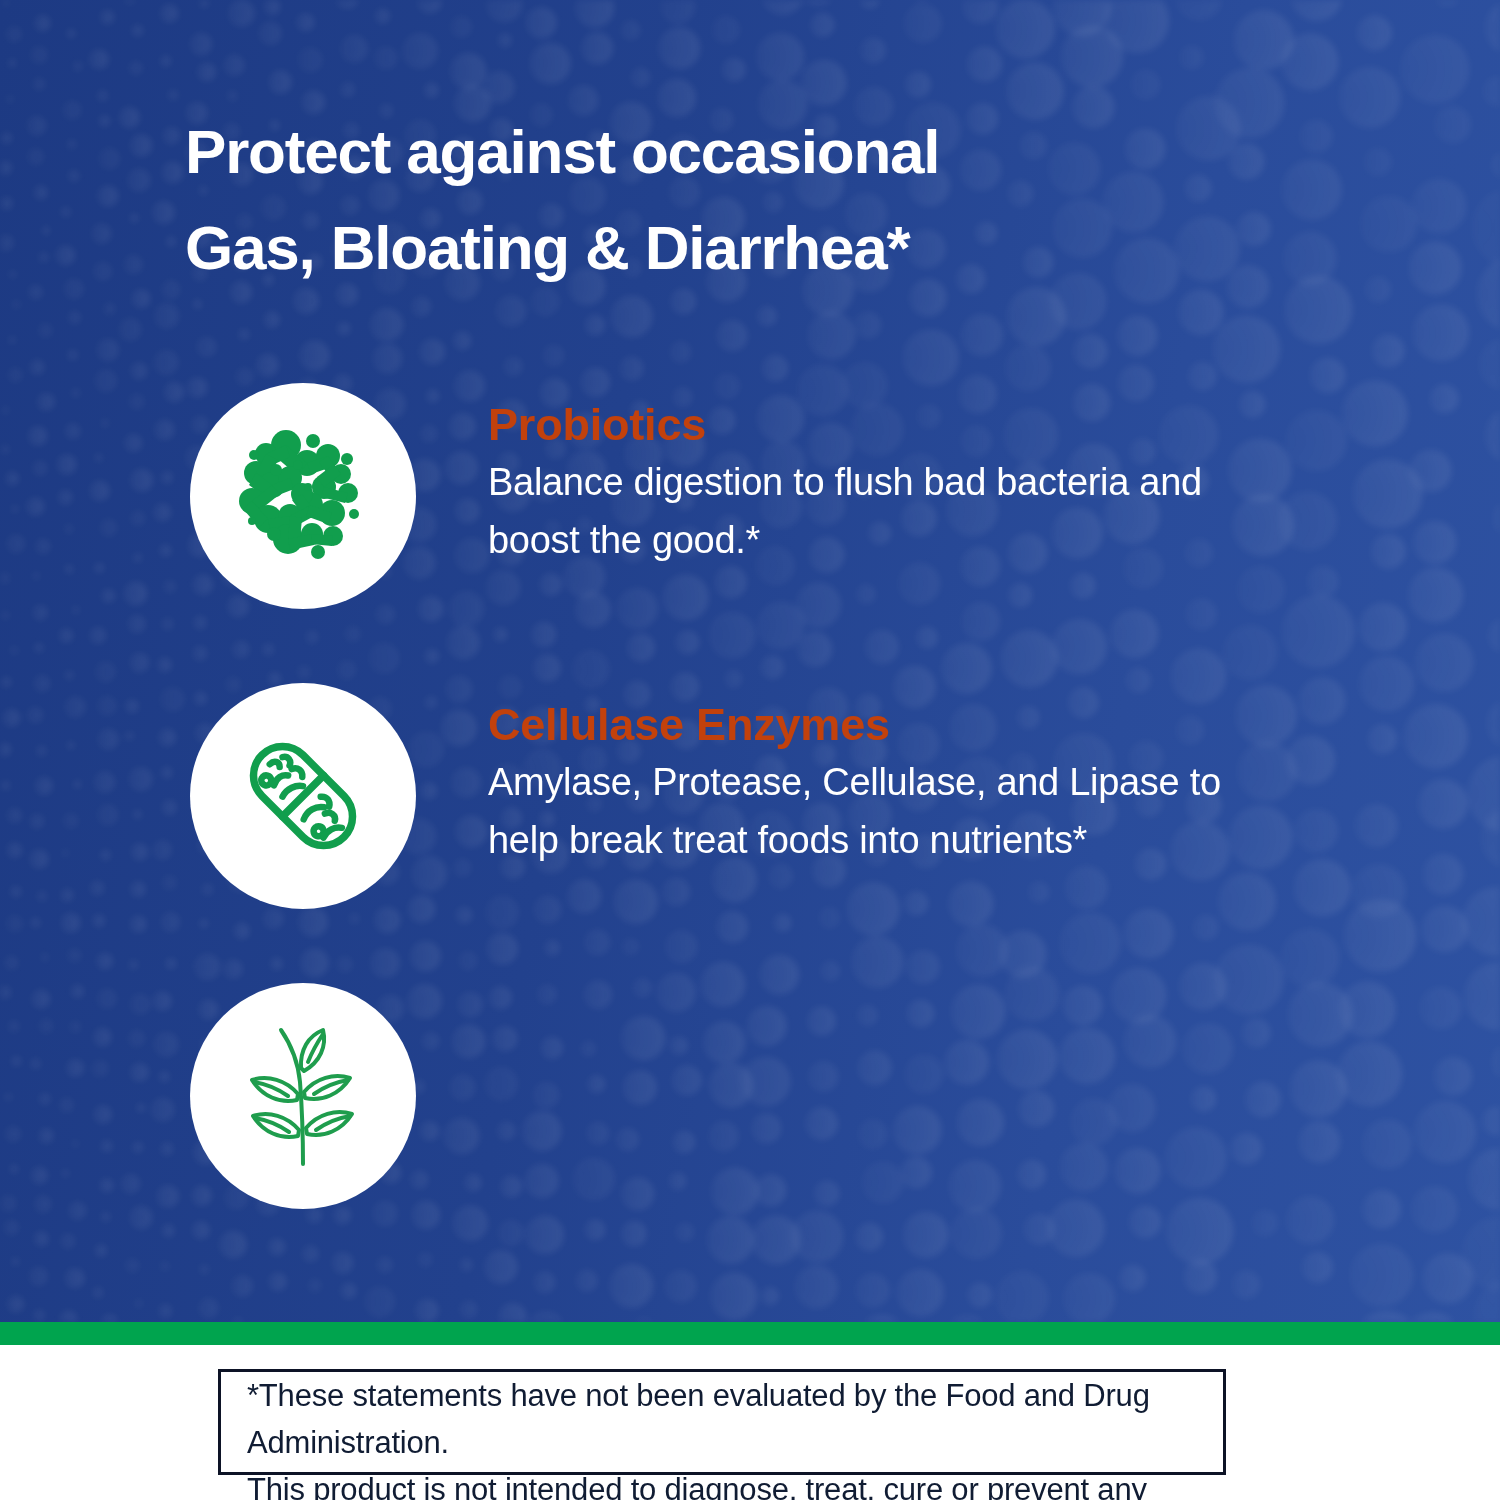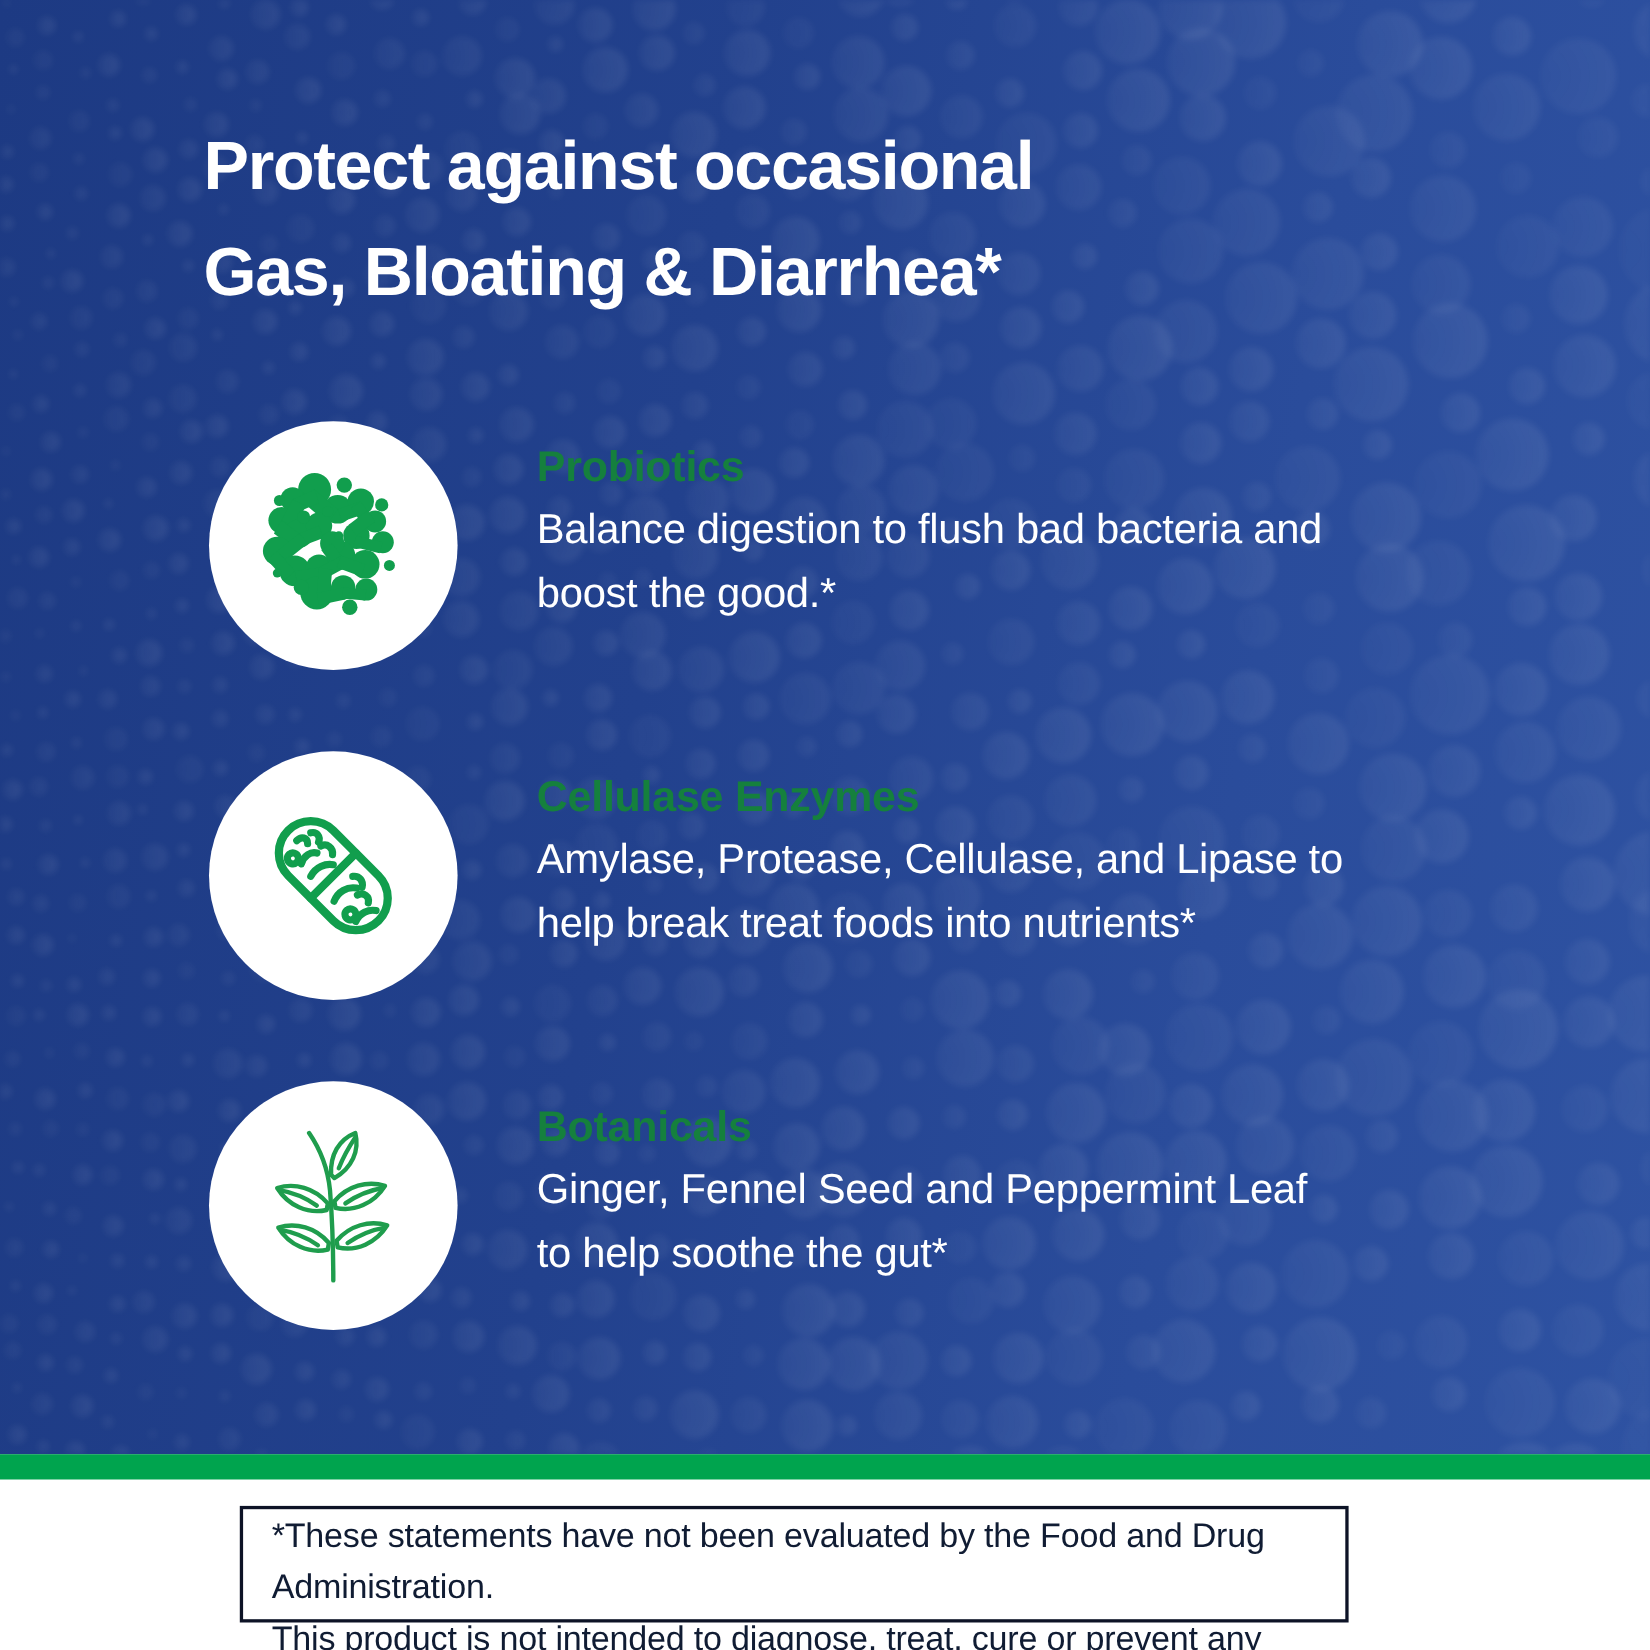--- a/index.html
+++ b/index.html
@@ -88,24 +88,24 @@
   }
   .icon-disc svg { display: block; }
 
   .feature-text {
     position: absolute;
     left: 298px;
     top: 18px;
     width: 870px;
   }
   .feature-title {
-    color: #15803d;
+    color: #c2410c;
     font-family: "Liberation Sans Narrow", "Liberation Sans", sans-serif;
     font-weight: bold;
-    font-size: 39px;
+    font-size: 45px;
     line-height: 48px;
     letter-spacing: -0.2px;
     margin: 0 0 4px 0;
   }
   .feature-desc {
     color: #ffffff;
     font-family: "Liberation Sans Narrow", "Liberation Sans", sans-serif;
     font-weight: normal;
     font-size: 38px;
     line-height: 58px;
@@ -1324,25 +1324,20 @@
           <path d="M60 80 C50 73 38 68 26 66"></path>
 
           <path d="M78 112 C90 98 108 93 124 98 C114 114 96 122 79 118 Z"></path>
           <path d="M88 114 C98 107 110 102 122 100"></path>
 
           <path d="M71 114 C59 100 41 95 25 100 C35 116 53 124 70 120 Z"></path>
           <path d="M61 116 C51 109 39 104 27 102"></path>
         </g>
       </svg>
     </div>
-    <div class="feature-text">
-      <p class="feature-title">Botanicals</p>
-      <p class="feature-desc">Ginger, Fennel Seed and Peppermint Leaf
-to help soothe the gut*</p>
-    </div>
   </div>
 
   <div class="disclaimer">
     <div class="disclaimer-text">*These statements have not been evaluated by the Food and Drug Administration.
 This product is not intended to diagnose, treat, cure or prevent any disease.</div>
   </div>
 
 </div>
 
 </body></html>

